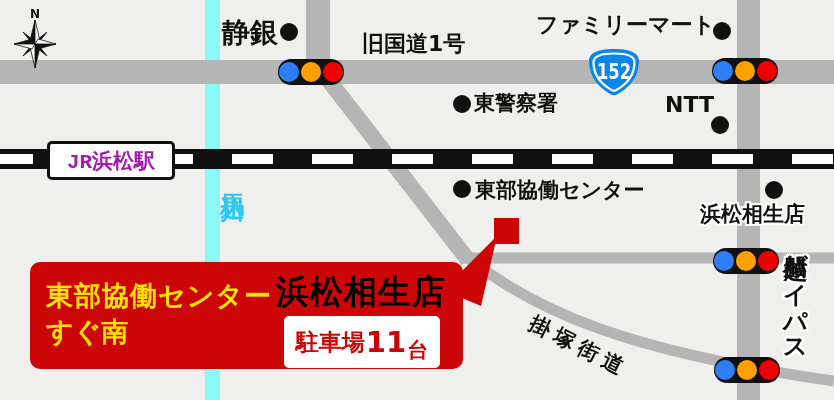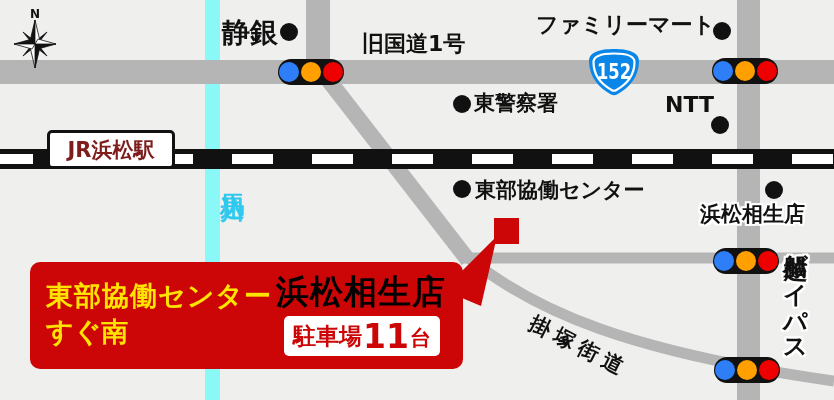--- a/index.html
+++ b/index.html
@@ -12,31 +12,31 @@
   .map{position:relative;width:834px;height:400px;background:var(--bg);overflow:hidden;}
   .abs{position:absolute;}
   .maplabel{position:absolute;font-weight:700;color:#111;white-space:nowrap;line-height:1.1;}
   .outlined{text-shadow:-2px -2px 0 #fff,2px -2px 0 #fff,-2px 2px 0 #fff,2px 2px 0 #fff,0 -2px 0 #fff,0 2px 0 #fff,-2px 0 0 #fff,2px 0 0 #fff;}
   .vert{writing-mode:vertical-rl;text-orientation:upright;}
   .dot{position:absolute;width:18px;height:18px;border-radius:50%;background:#111;}
   .traffic-light{position:absolute;width:66px;height:26px;border-radius:13px;background:#111;
     display:flex;align-items:center;justify-content:center;gap:2px;}
   .lamp{width:20px;height:20px;border-radius:50%;display:block;}
   .lamp.b{background:var(--lamp-blue);} .lamp.o{background:var(--lamp-orange);} .lamp.r{background:var(--lamp-red);}
-  .station-box{position:absolute;left:47px;top:130px;width:128px;height:39px;background:#fff;
+  .station-box{position:absolute;left:47px;top:141px;width:128px;height:39px;background:#fff;
     border:3px solid #111;border-radius:5px;display:flex;align-items:center;justify-content:center;
-    font-weight:700;font-size:21px;color:#7f1d1d;box-sizing:border-box;}
+    font-weight:700;font-size:21px;color:#a21caf;box-sizing:border-box;font-family:Liberation Mono, monospace;}
   .marker{position:absolute;left:494px;top:218px;width:25px;height:26px;background:var(--red);}
   .callout{position:absolute;left:30px;top:262px;width:433px;height:107px;background:var(--red);border-radius:10px;}
   .callout .l1{position:absolute;left:16px;top:16px;font-size:27px;font-weight:700;color:var(--yellow);letter-spacing:1px;white-space:nowrap;}
   .callout .l2{position:absolute;left:16px;top:52px;font-size:27px;font-weight:700;color:var(--yellow);}
   .callout .store{position:absolute;left:246px;top:8px;font-size:33px;font-weight:700;color:#000000;letter-spacing:1px;white-space:nowrap;}
-  .callout .pill{position:absolute;left:254px;top:54px;width:156px;height:40px;background:#fff;border-radius:5px;
+  .callout .pill{position:absolute;left:254px;top:54px;width:156px;height:52px;background:#fff;border-radius:5px;
     display:flex;align-items:center;justify-content:center;color:var(--red);font-weight:700;}
-  .pill .pfx{font-size:23px;} .pill .cnt{font-size:33px;margin:0 1px;} .pill .sfx{font-size:21px;align-self:flex-end;margin-bottom:4px;}
+  .pill .pfx{font-size:23px;} .pill .cnt{font-size:29px;margin:0 1px;} .pill .sfx{font-size:21px;align-self:flex-end;margin-bottom:4px;}
   svg text{font-family:"DejaVu Sans","Liberation Sans",sans-serif;}
 </style>
 </head>
 <body>
 
 <div class="map">
 
   <svg class="abs" style="left:0;top:0" width="834" height="400" viewBox="0 0 834 400">
     <rect x="205" y="0" width="15" height="400" fill="var(--river)"></rect>
     <rect x="0" y="60" width="834" height="24" fill="var(--road)"></rect>

